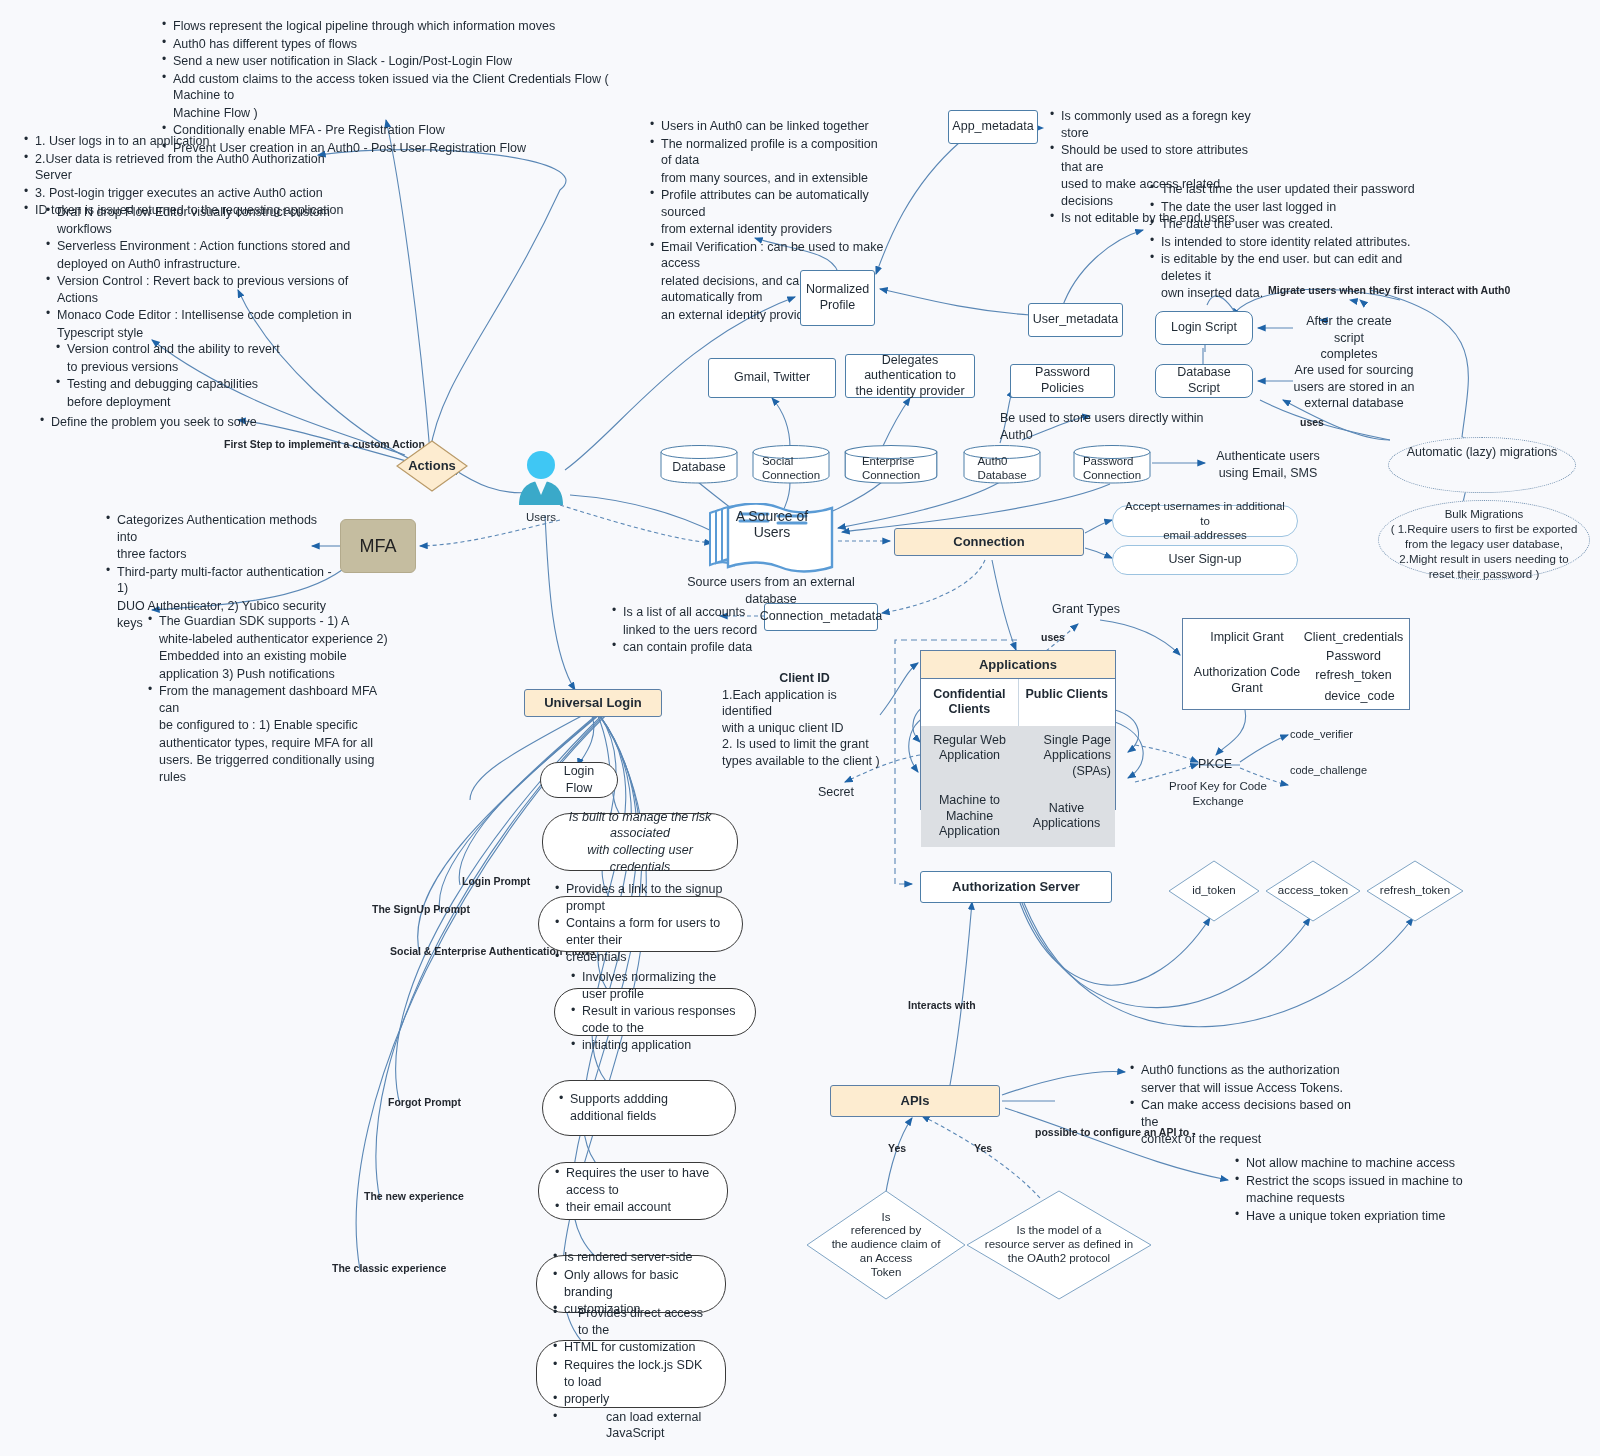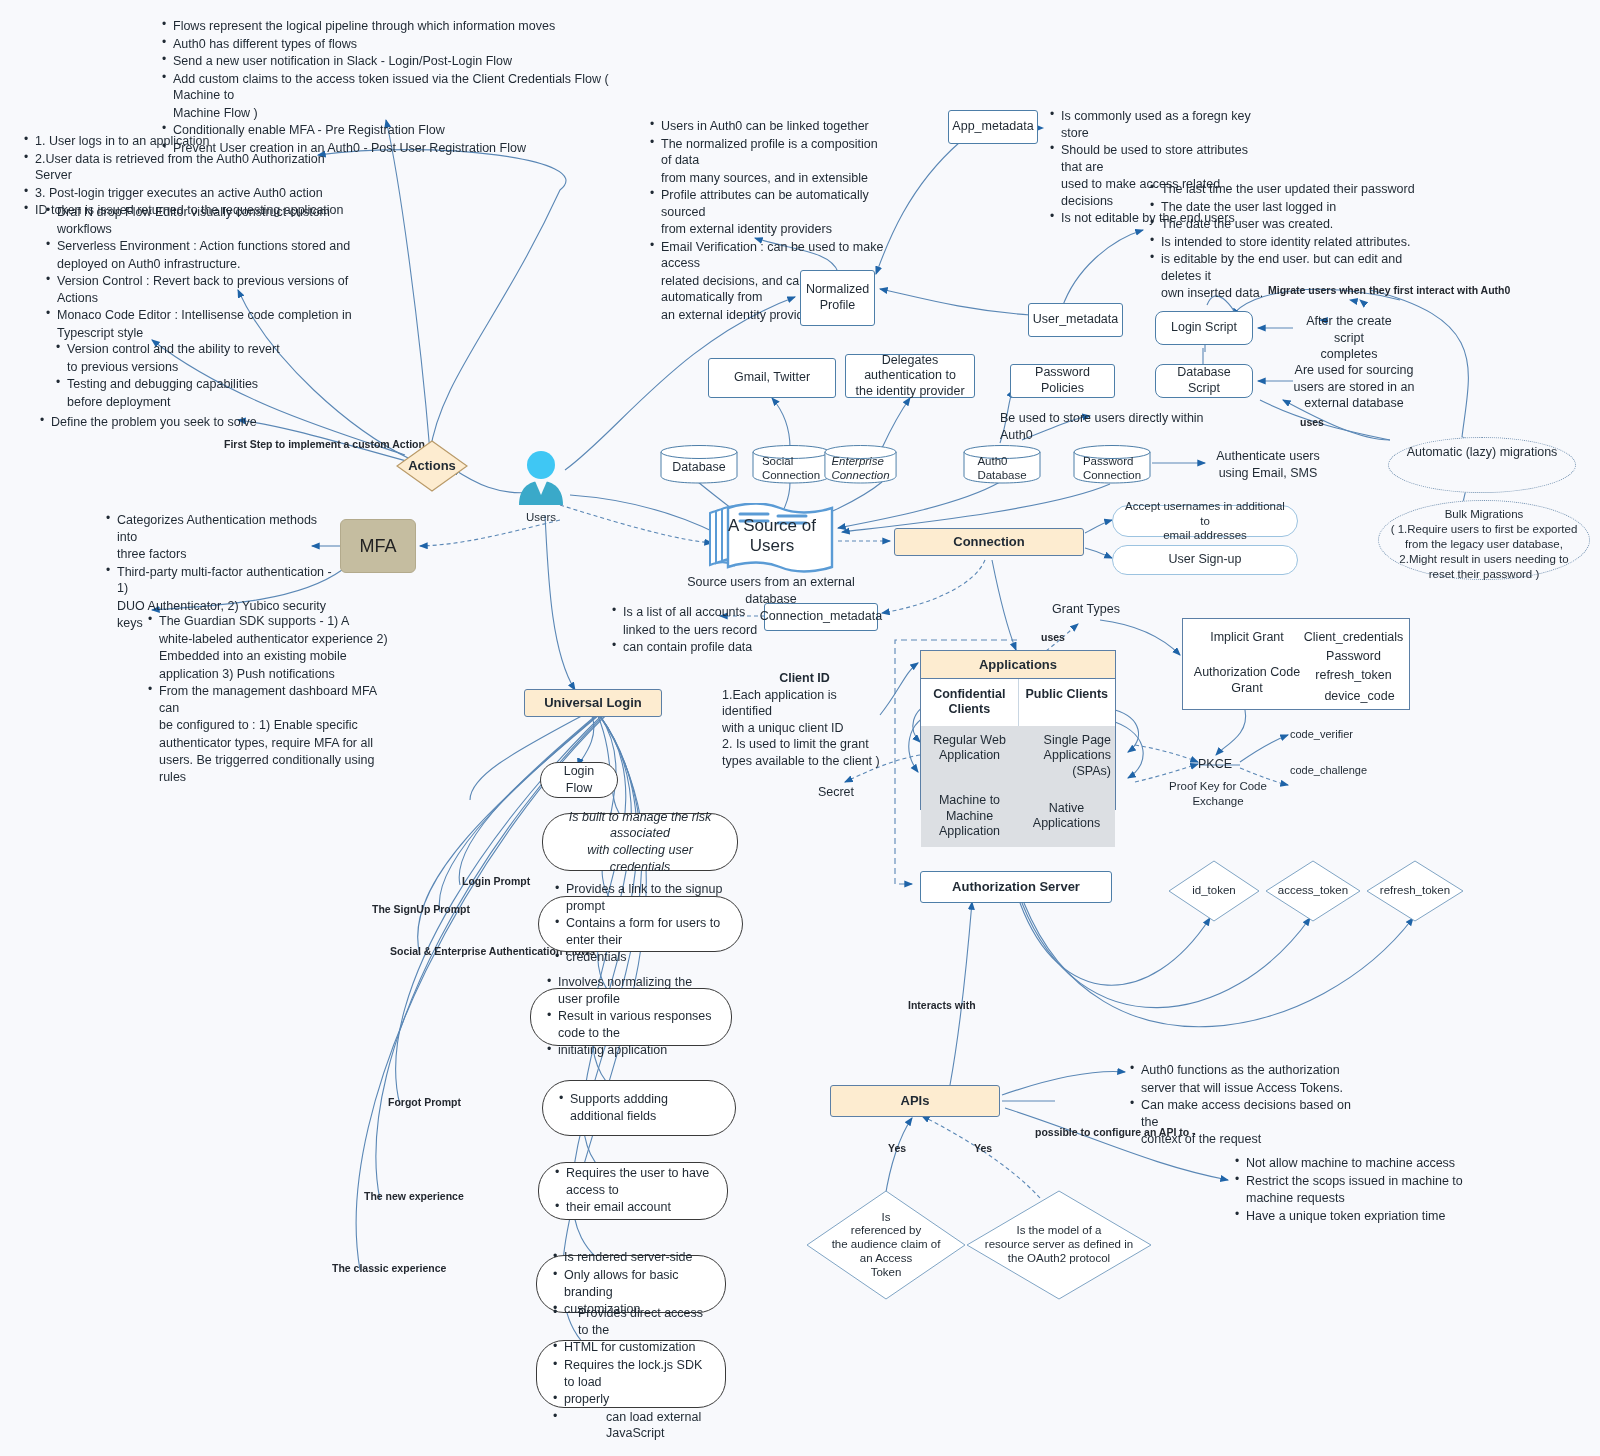--- a/index.html
+++ b/index.html
@@ -115,23 +115,23 @@
   
   .grantbox{
     position:absolute;border:1px solid #5b7fa6;background:#fff;box-sizing:border-box;
     font-size:12.5px;
   }
   .grantbox .gcol{position:absolute;text-align:center;line-height:1.25;}
 
   
   .docstack{position:absolute;}
   .docstack .dlabel2{
-    position:absolute;left:10px;top:16px;width:calc(100% - 20px);height:calc(100% - 38px);
+    position:absolute;left:10px;top:4px;width:calc(100% - 20px);height:calc(100% - 38px);
     display:flex;align-items:center;justify-content:center;
-    font-size:17px;text-align:center;
+    font-size:14px;text-align:center;
   }
 
   
   .usericon{position:absolute;}
   .usericon .ulabel{
     position:absolute;left:0;bottom:-17px;width:100%;text-align:center;font-size:11.5px;
   }
 </style>
 </head>
 <body>
@@ -453,21 +453,21 @@
   <div class="clabel">Database</div>
 </div>
 <div class="cyl" style="left:752px;top:444px;width:78px;height:40px;">
   <svg class="cbody" viewBox="0 0 78 40" preserveAspectRatio="none">
     <path d="M1,8 L1,32 C1,36.5 18,39 39,39 C60,39 77,36.5 77,32 L77,8 Z" fill="#fff" stroke="#4d7ea8" stroke-width="1"></path>
     <ellipse cx="39" cy="8" rx="38" ry="6.5" fill="#fff" stroke="#4d7ea8" stroke-width="1"></ellipse>
   </svg>
   <div class="clabel" style="white-space:pre-line;font-size:11.5px;">Social
 Connection</div>
 </div>
-<div class="cyl" style="left:824px;top:444px;width:73px;height:40px;font-style:italic;">
+<div class="cyl" style="left:844px;top:444px;width:94px;height:40px;">
   <svg class="cbody" viewBox="0 0 78 40" preserveAspectRatio="none">
     <path d="M1,8 L1,32 C1,36.5 18,39 39,39 C60,39 77,36.5 77,32 L77,8 Z" fill="#fff" stroke="#4d7ea8" stroke-width="1"></path>
     <ellipse cx="39" cy="8" rx="38" ry="6.5" fill="#fff" stroke="#4d7ea8" stroke-width="1"></ellipse>
   </svg>
   <div class="clabel" style="white-space:pre-line;font-size:11.5px;">Enterprise
 Connection</div>
 </div>
 <div class="cyl" style="left:963px;top:444px;width:78px;height:40px;">
   <svg class="cbody" viewBox="0 0 78 40" preserveAspectRatio="none">
     <path d="M1,8 L1,32 C1,36.5 18,39 39,39 C60,39 77,36.5 77,32 L77,8 Z" fill="#fff" stroke="#4d7ea8" stroke-width="1"></path>
@@ -688,21 +688,21 @@
 </div>
 
 <div class="note" style="left:538px;top:896px;width:205px;height:56px;">
   <ul>
     <li>Provides a link to the signup prompt</li>
     <li>Contains a form for users to enter their</li>
     <li class="noBullet">credentials</li>
   </ul>
 </div>
 
-<div class="note" style="left:530px;top:988px;width:202px;height:58px;">
+<div class="note" style="left:554px;top:988px;width:202px;height:48px;">
   <ul>
     <li>Involves normalizing the user profile</li>
     <li>Result in various responses code to the</li>
     <li class="noBullet">initiating application</li>
   </ul>
 </div>
 
 <div class="note" style="left:542px;top:1080px;width:194px;height:56px;">
   <ul>
     <li>Supports addding additional fields</li>

